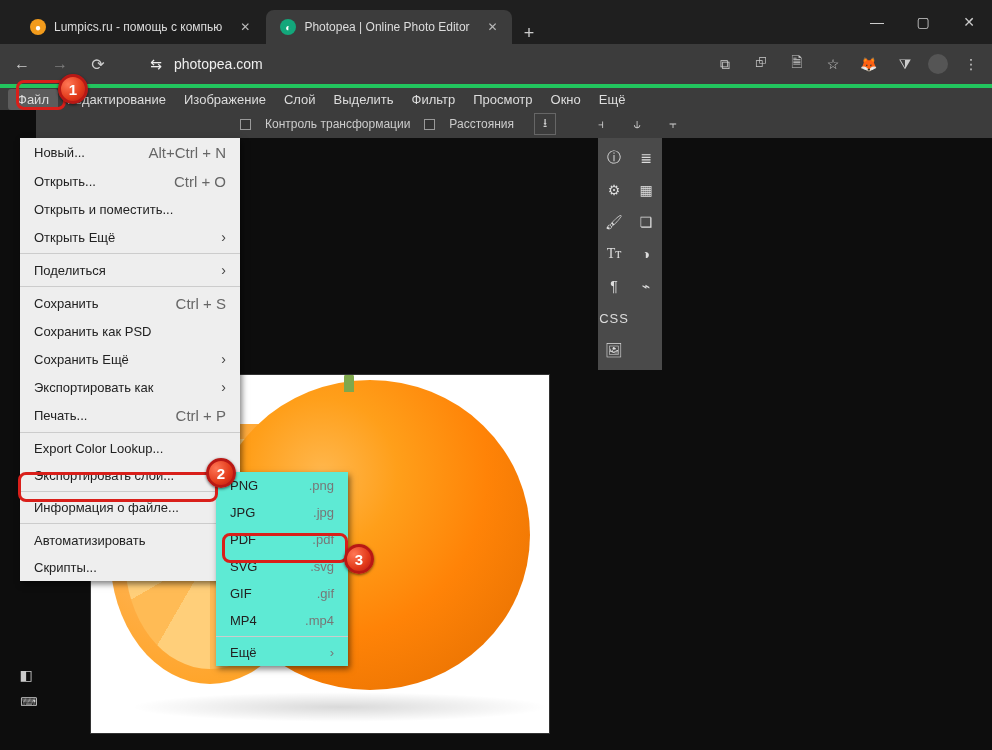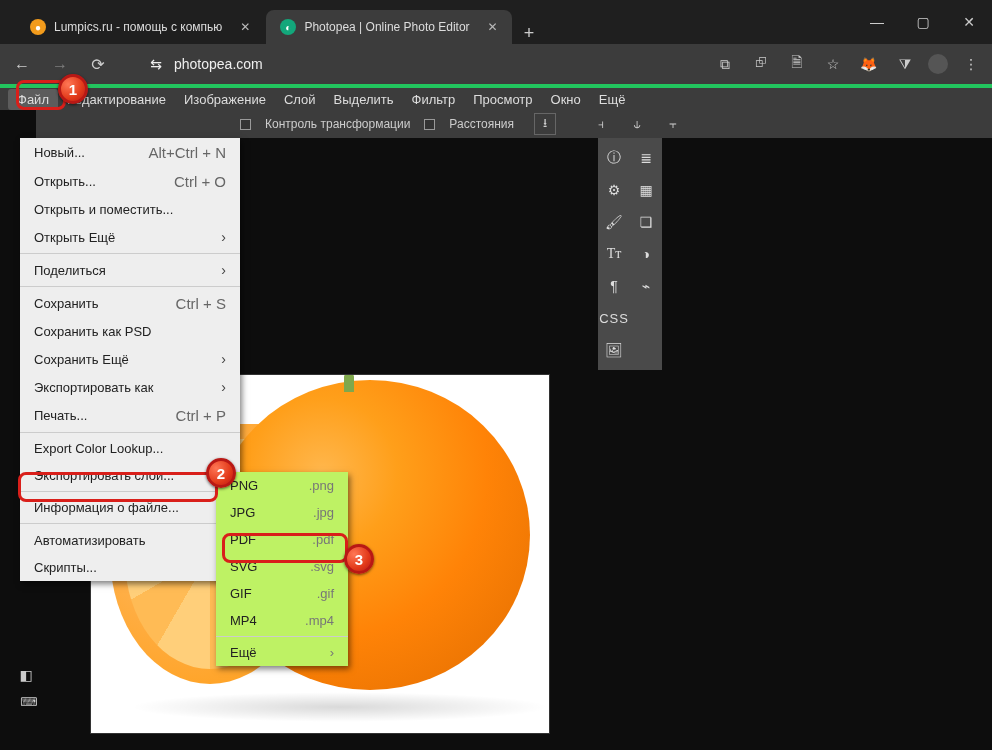--- a/index.html
+++ b/index.html
@@ -59,21 +59,21 @@
   .lefttool .kbd { width:34px;height:20px;display:flex;align-items:center;justify-content:center;font-size:12px;}
 
   
   .dropdown { position:absolute; left: 20px; top: 54px; width: 220px; background:#eee; color:#222; font-size:13px; box-shadow: 2px 3px 6px rgba(0,0,0,.5); z-index:20;}
   .dropdown .drow { display:flex; align-items:center; justify-content:space-between; padding: 6px 14px; }
   .dropdown .drow .arrow::after{content:"›"; color:#444;font-size:14px;}
   .dropdown .drow .sc { color:#666; font-size:15px;}
   .dropdown hr { border:none;border-top:1px solid #ccc; margin:2px 0;}
   .dropdown .drow.hi { }
 
-  .submenu { position:absolute; left: 216px; top: 388px; width: 132px; background:#bef264; color:#222; font-size:13px; box-shadow: 2px 3px 6px rgba(0,0,0,.5); z-index:21;}
+  .submenu { position:absolute; left: 216px; top: 388px; width: 132px; background:#5eead4; color:#222; font-size:13px; box-shadow: 2px 3px 6px rgba(0,0,0,.5); z-index:21;}
   .submenu .srow { display:flex; justify-content:space-between; padding: 6px 14px;}
   .submenu .srow .ext { color:#777;}
   .submenu hr {border:none;border-top:1px solid #ccc;margin:2px 0;}
 
   
   .marker { position:absolute; width:30px;height:30px;border-radius:50%;border:3px solid #b81815; background: radial-gradient(circle at 30% 30%, #ff7755, #e23a1a 60%, #b81815); color:#fff; font-weight:bold; display:flex;align-items:center;justify-content:center; font-size:15px; z-index:40; box-shadow:0 1px 3px rgba(0,0,0,.6);}
   .ring { position:absolute; border:3px solid #d91f1a; border-radius:8px; z-index:39; pointer-events:none;}
 </style>
 </head>
 <body>

